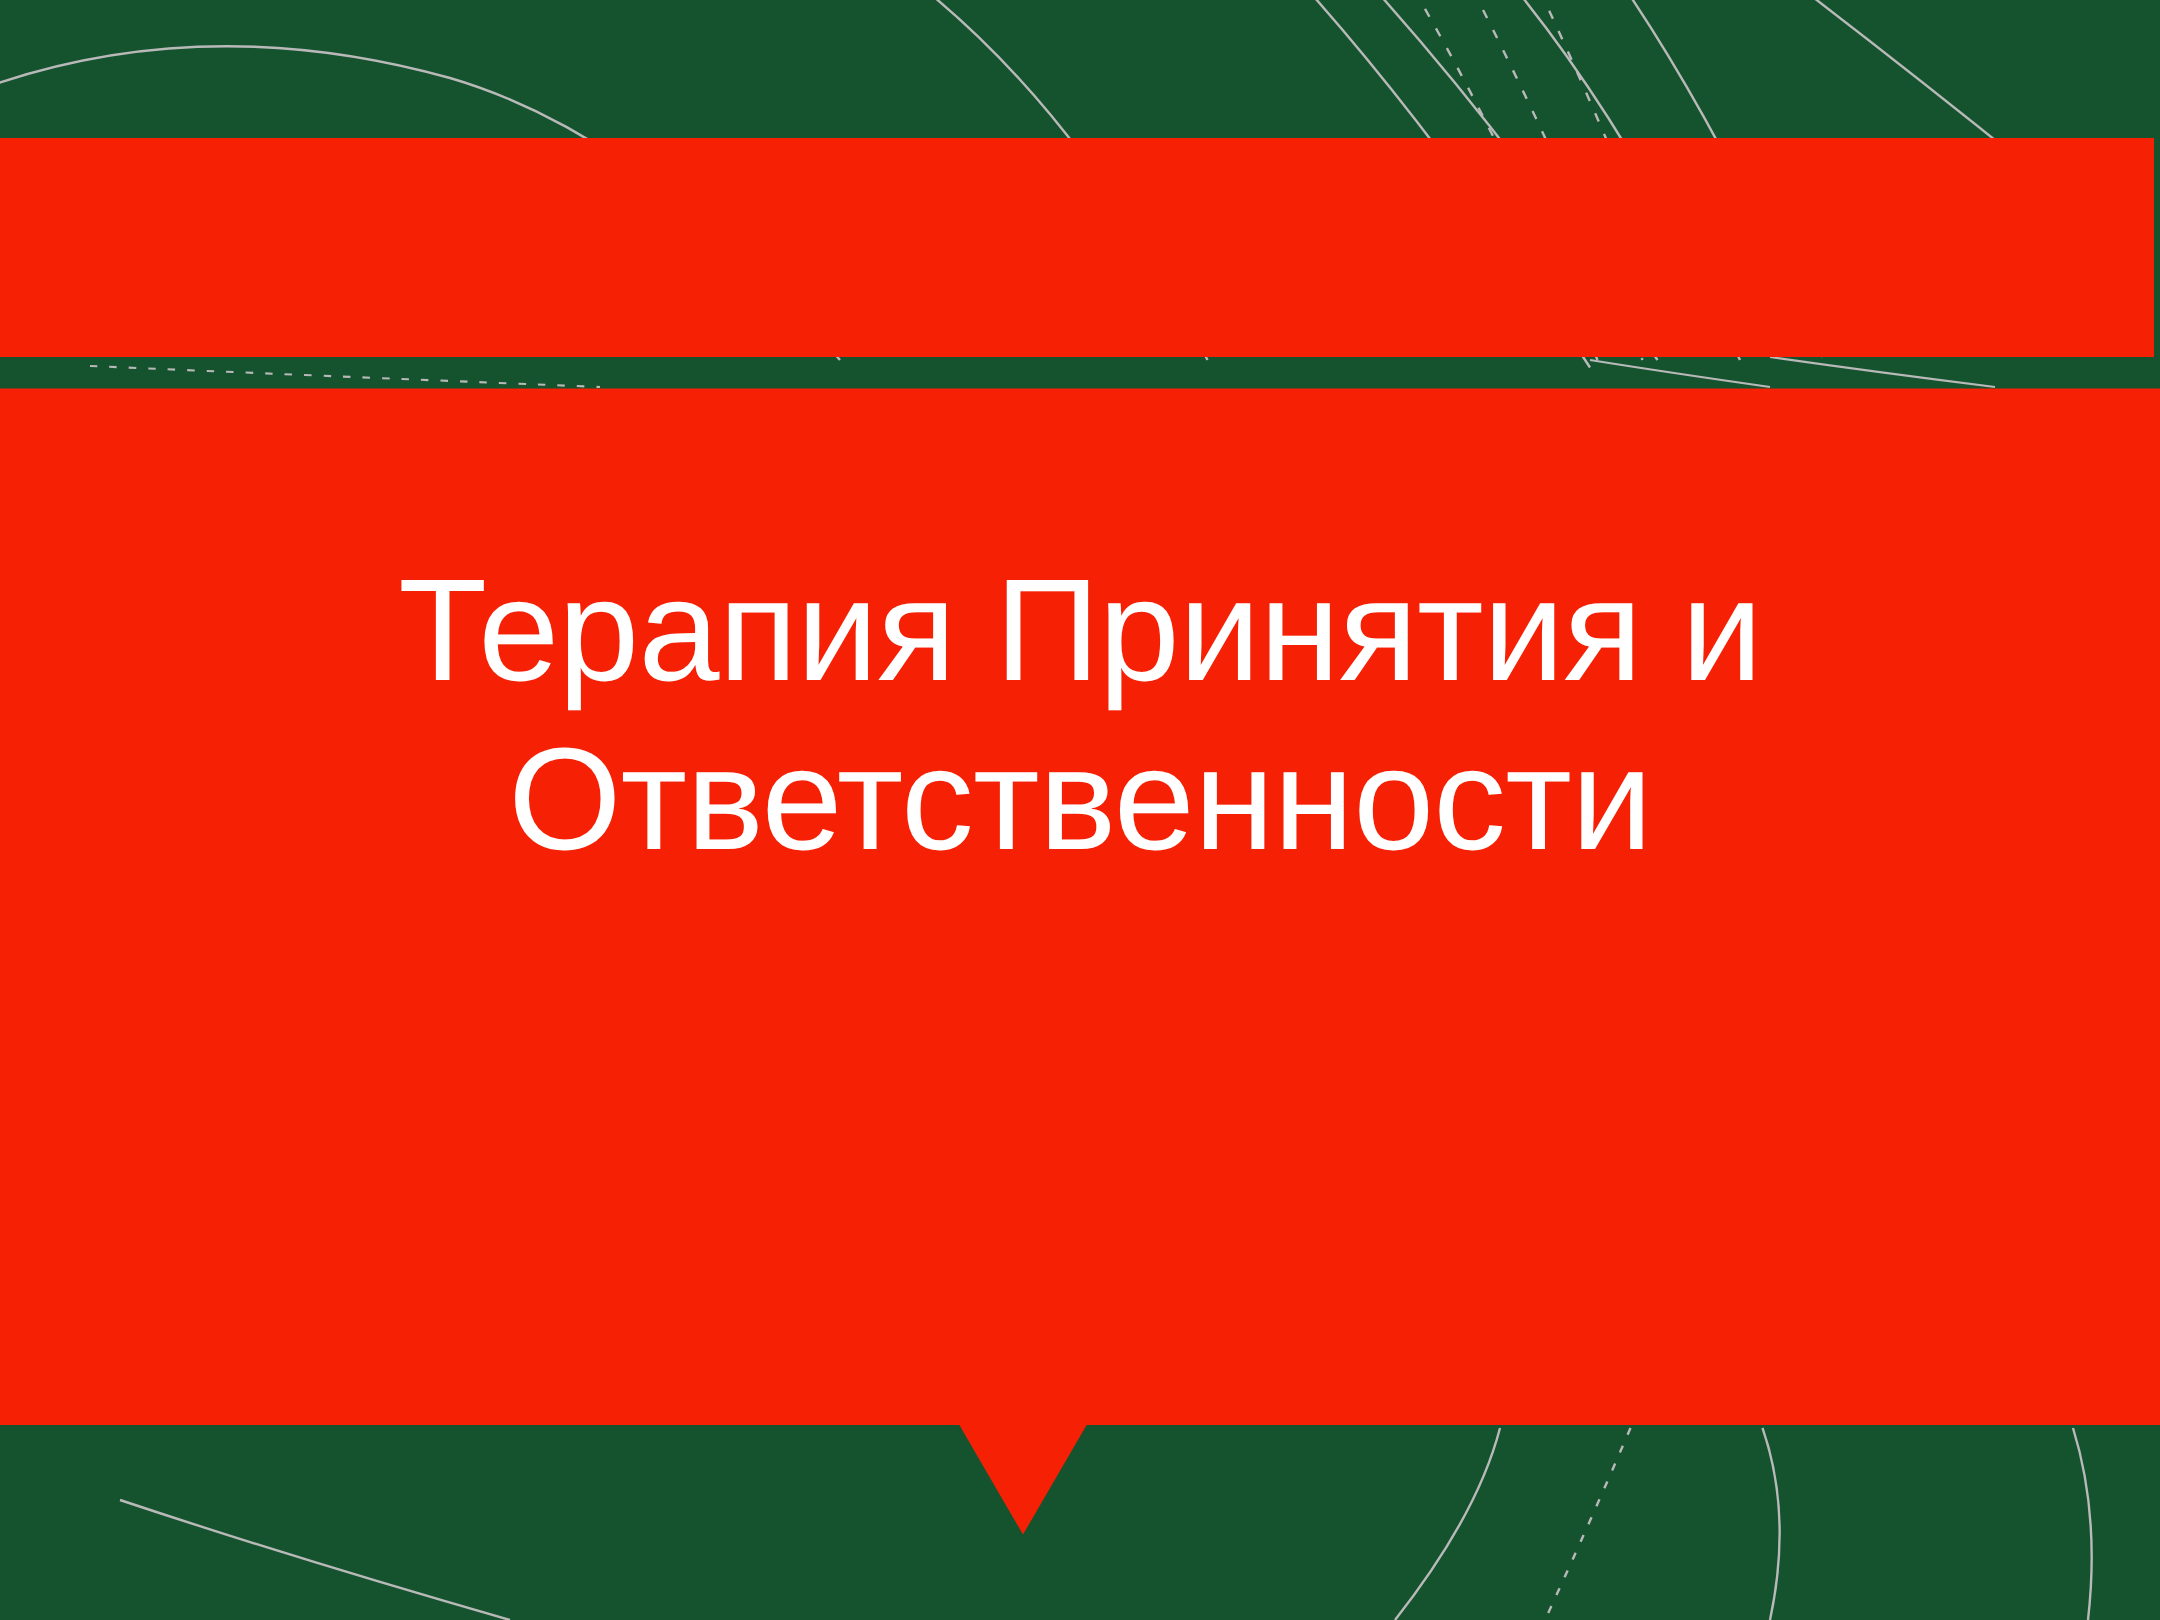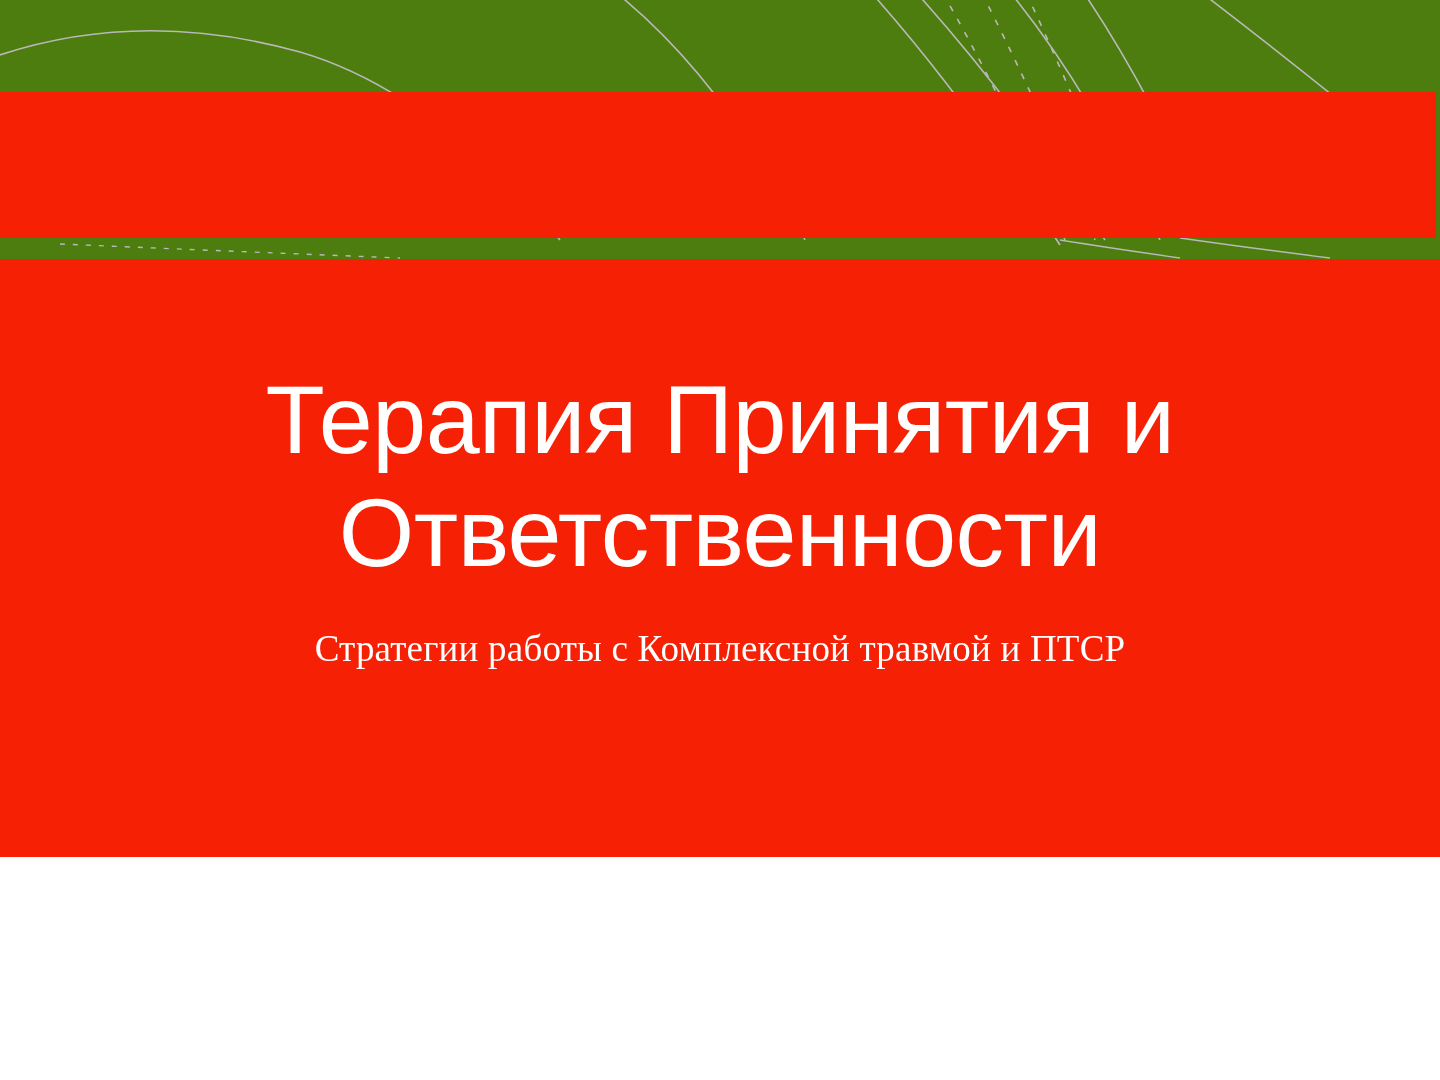--- a/index.html
+++ b/index.html
@@ -6,22 +6,22 @@
     margin: 0;
     padding: 0;
     width: 1440px;
     height: 1080px;
     overflow: hidden;
     background: #ffffff;
   }
   #slide {
     position: relative;
     width: 1440px;
-    height: 857px;
-    background: #4d7c0f;
+    height: 1080px;
+    background: #14532d;
     overflow: hidden;
     font-family: "Liberation Sans", sans-serif;
   }
   
   #bg-art {
     position: absolute;
     inset: 0;
     width: 1440px;
     height: 1080px;
     pointer-events: none;
@@ -134,16 +134,15 @@
   </svg>
 
   <div class="band-top"></div>
 
   <div class="bubble-body"></div>
 
   <div class="bubble-tail"></div>
 
   <div class="text-stack">
     <h1 class="slide-title">Терапия Принятия и Ответственности</h1>
-    <p class="slide-subtitle">Стратегии работы с Комплексной травмой и ПТСР</p>
   </div>
 
 </div>
 
 </body></html>

